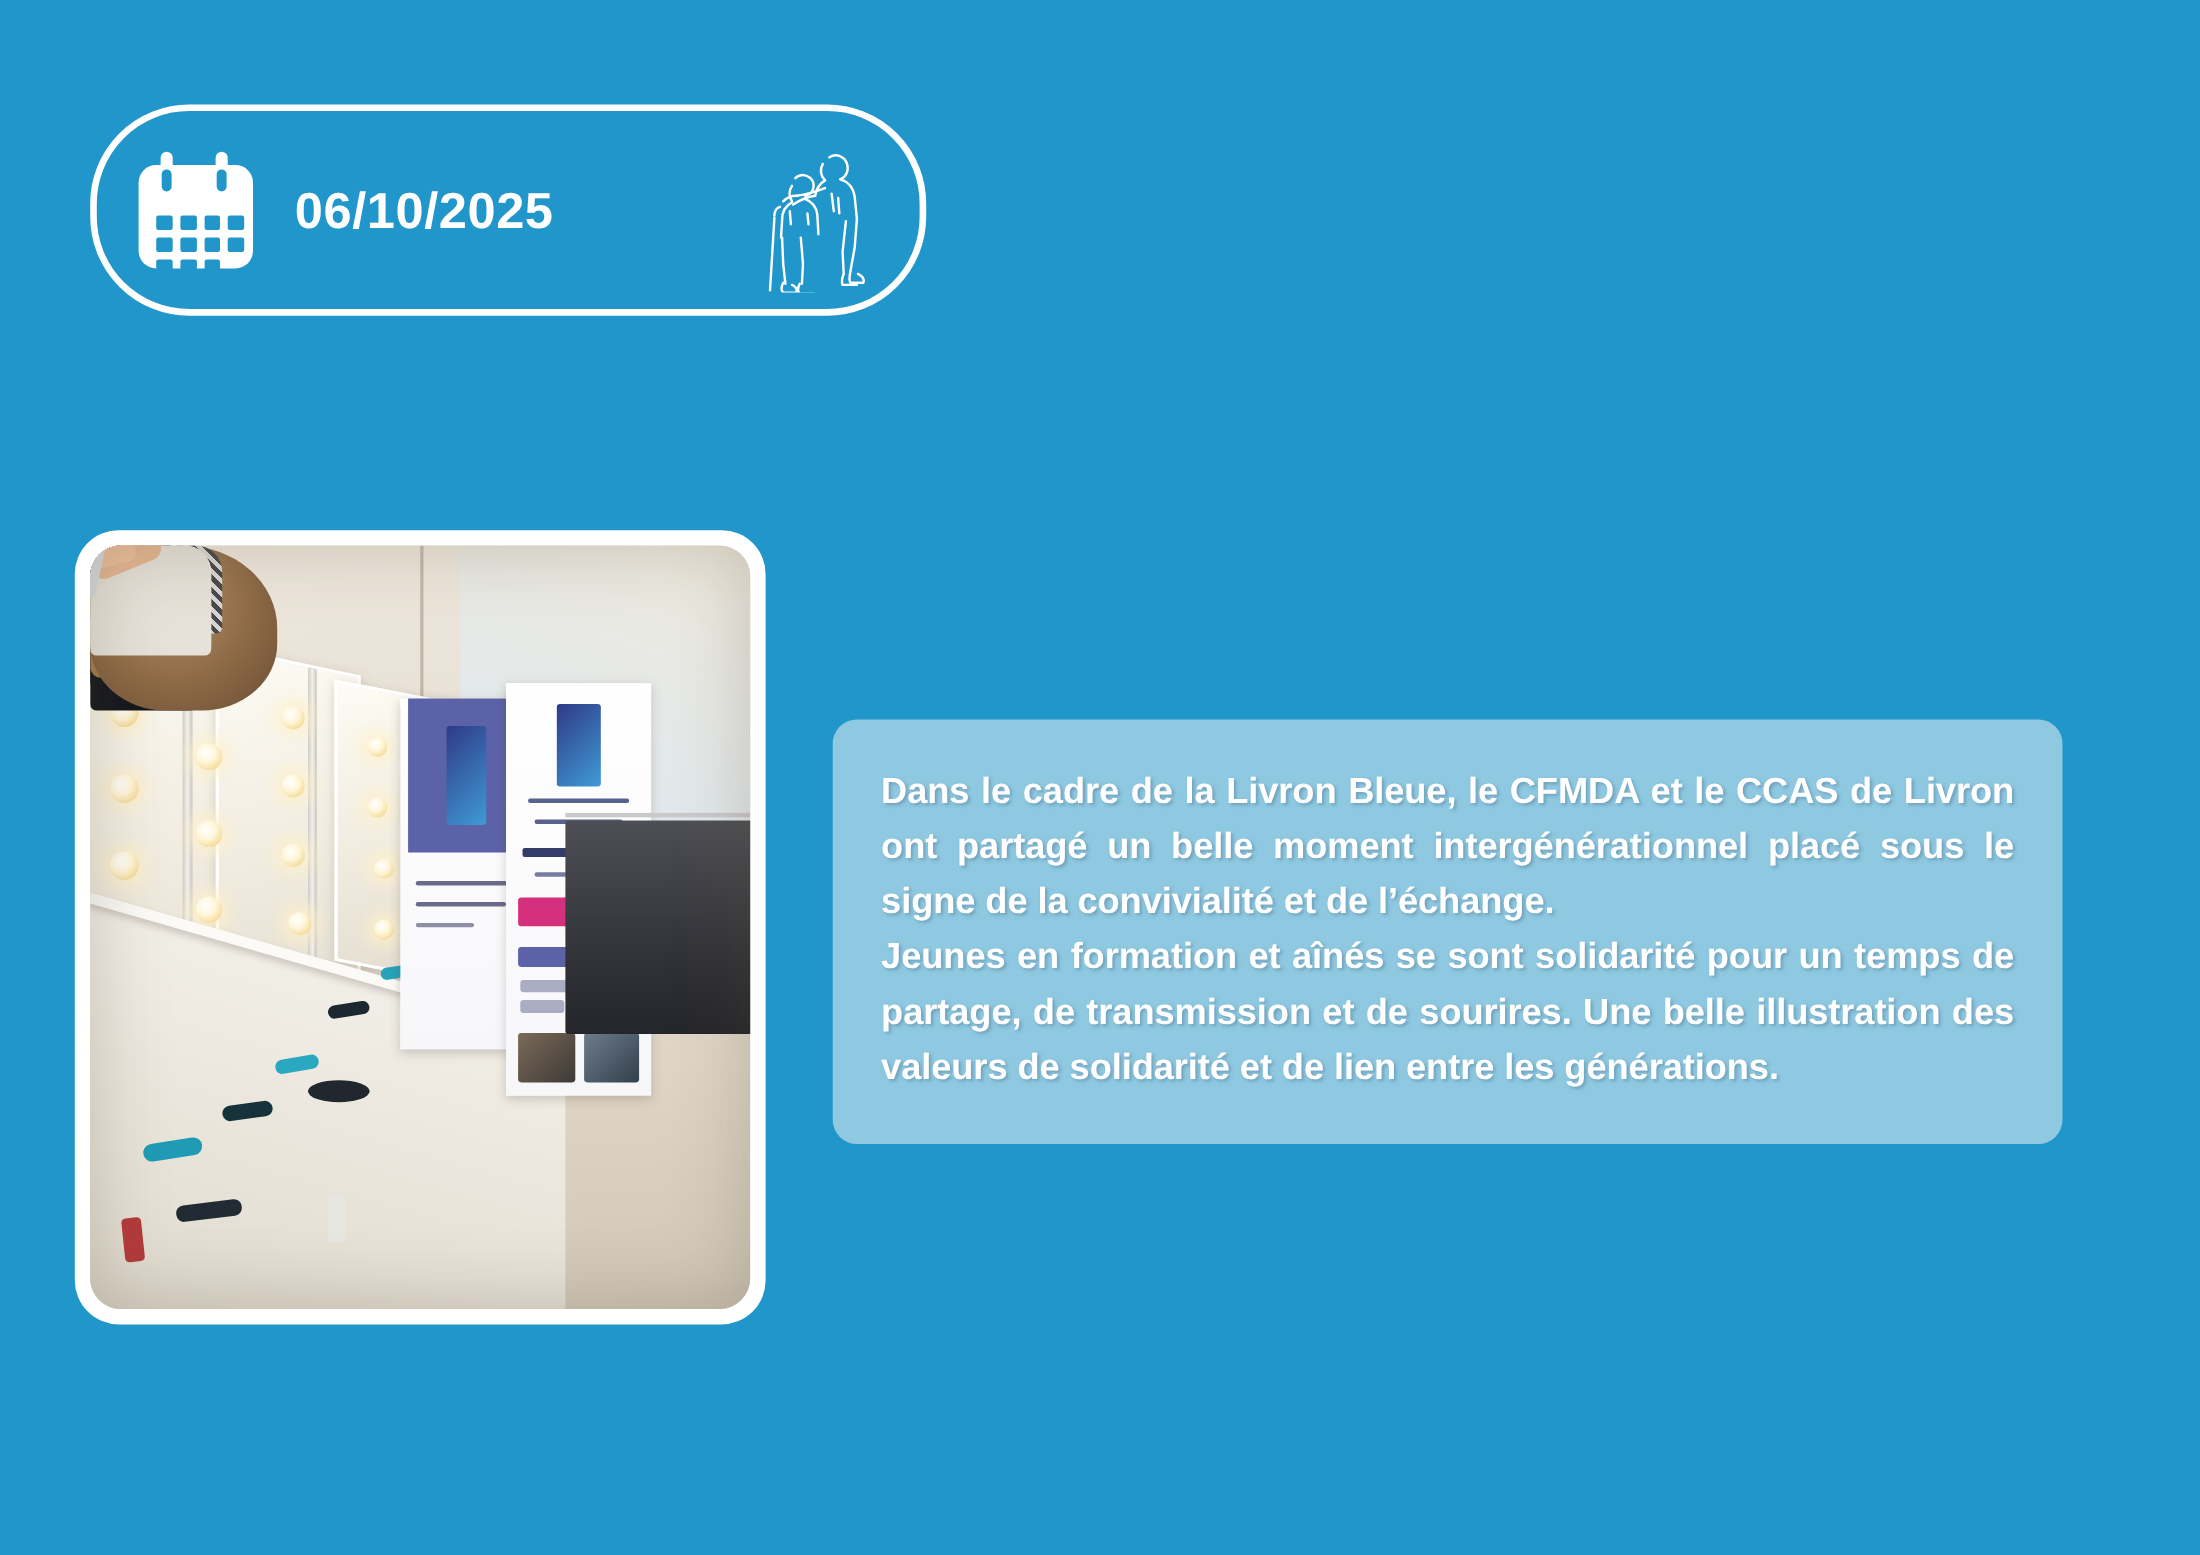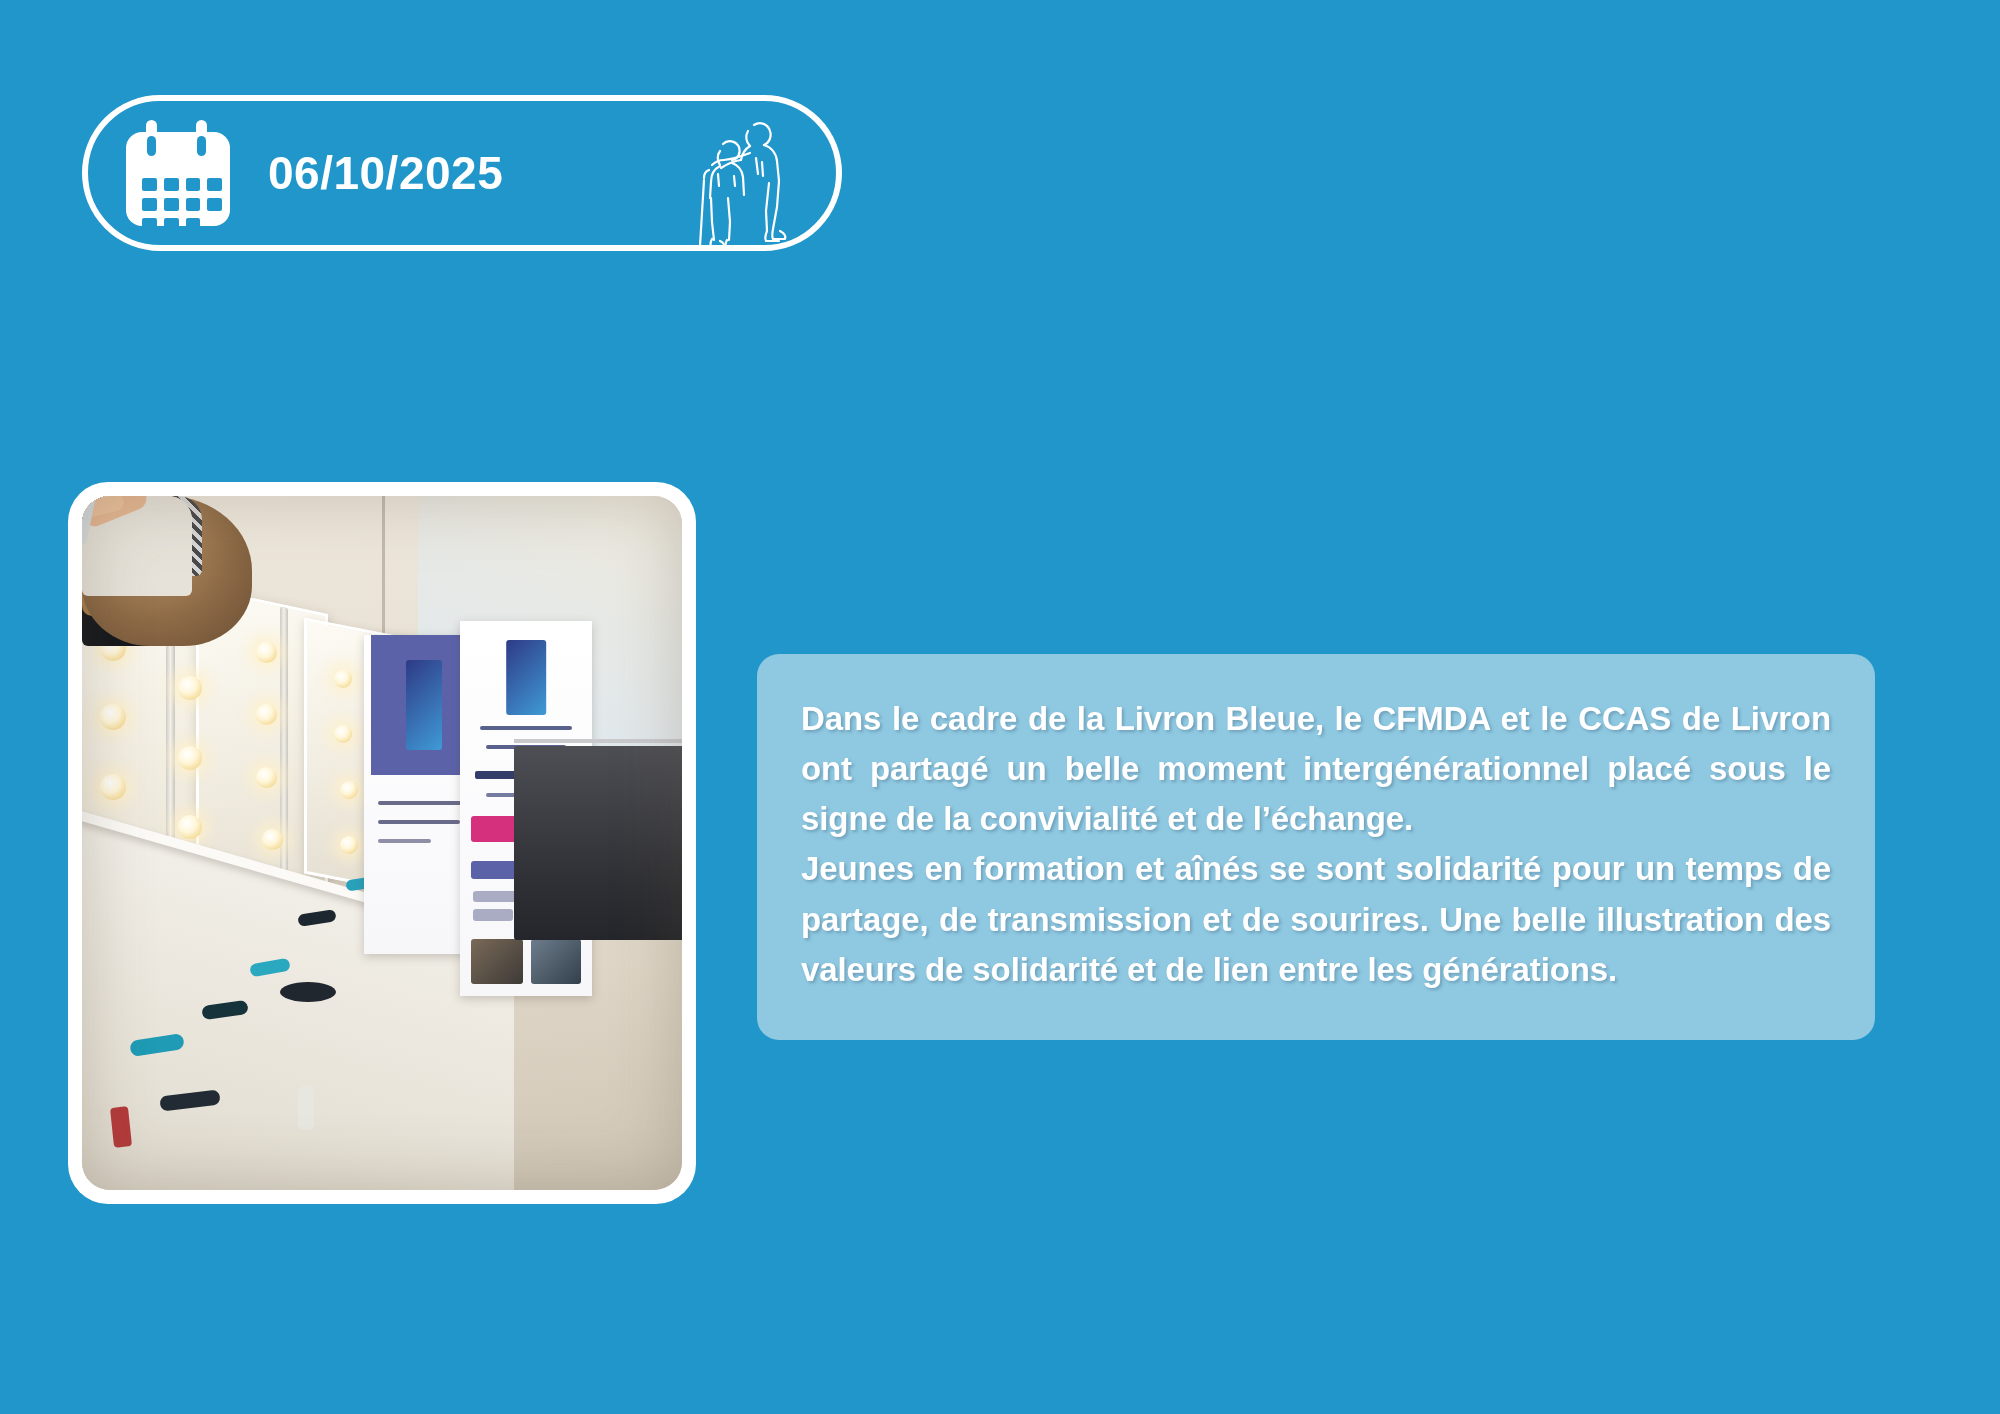--- a/index.html
+++ b/index.html
@@ -14,21 +14,21 @@
     overflow: hidden;
     position: relative;
   }
 
   
   .date-badge {
     position: absolute;
     left: 82px;
     top: 95px;
     width: 760px;
-    height: 156px;
+    height: 192px;
     border: 6px solid #ffffff;
     border-radius: 90px;
     box-sizing: border-box;
     display: flex;
     align-items: center;
     padding: 0 26px 0 34px;
   }
   .cal-icon {
     width: 112px;
     height: 106px;

